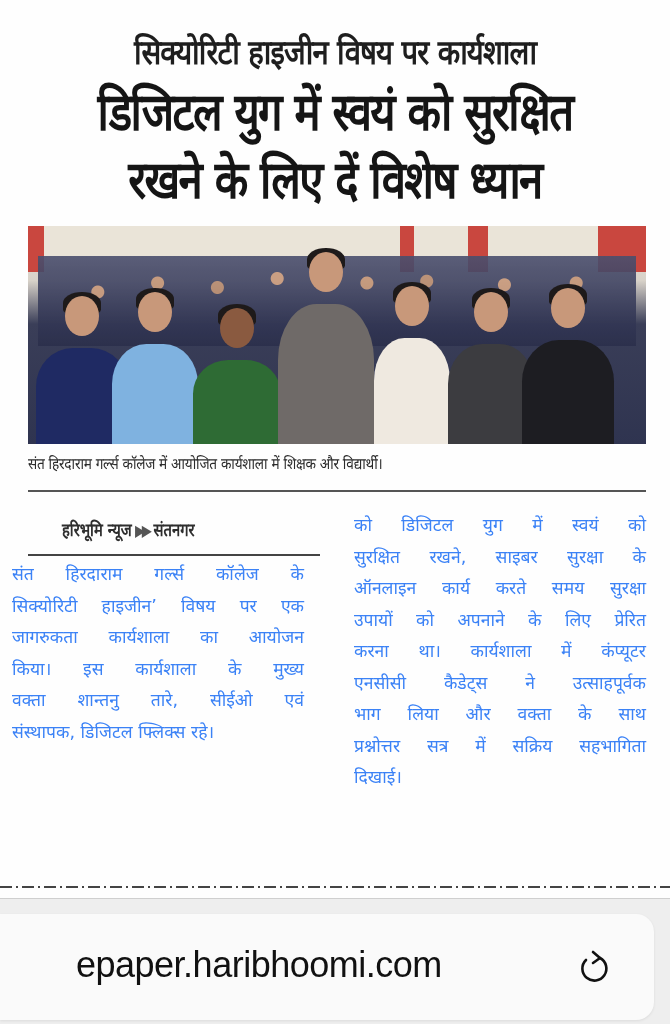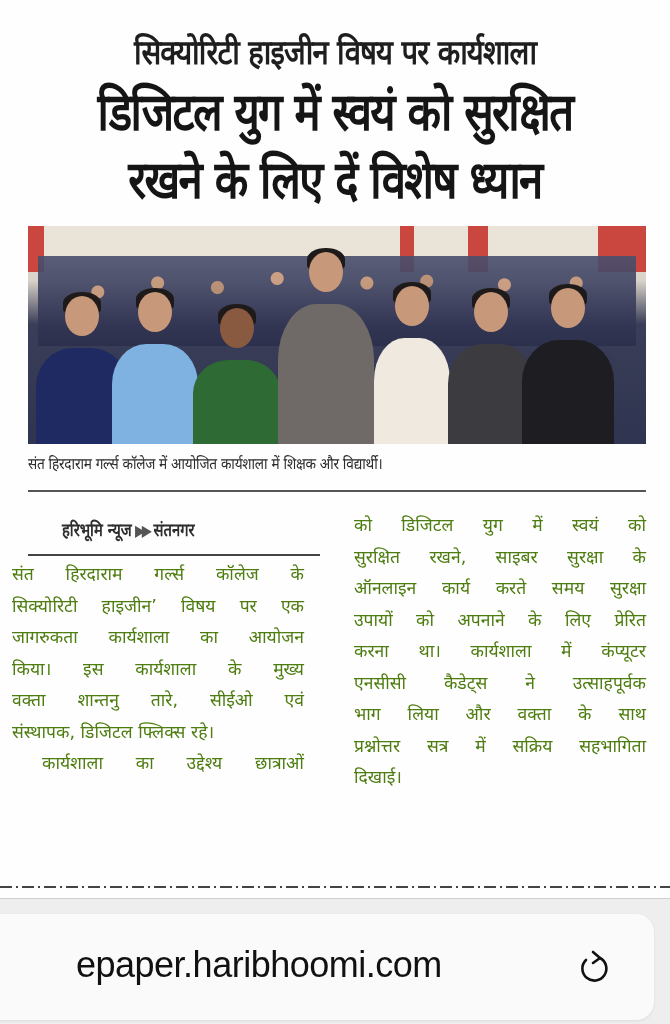--- a/index.html
+++ b/index.html
@@ -65,21 +65,21 @@
       position: absolute; top: 517px; left: 62px;
       font-size: 18px; font-weight: bold; color: #2e2e2e;
       transform: scaleX(0.82); transform-origin: left;
       white-space: nowrap;
     }
     .dateline .arrows { color:#555; font-size:16px; letter-spacing:-4px; margin: 0 6px 0 4px; }
     .dateline-rule {
       position: absolute; top: 554px; left: 28px; width: 292px; height: 2px; background: #444;
     }
     .col {
-      position: absolute; font-size: 17.5px; line-height: 31.5px; color: #4d7c0f;
+      position: absolute; font-size: 17.5px; line-height: 31.5px; color: #3b82f6;
     }
     .col .line {
       display: block; white-space: nowrap; text-align: justify; text-align-last: justify;
       width: 100%;
     }
     .col .line.last { text-align-last: left; }
     .col .line.indent { padding-left: 30px; }
     .col-left { top: 559px; left: 12px; width: 292px; }
     .col-right { top: 510px; left: 354px; width: 292px; }
     .dash-rule {
@@ -162,21 +162,20 @@
   </div>
   <div class="dateline-rule"></div>
 
   <div class="col col-left">
     <span class="line">संत हिरदाराम गर्ल्स कॉलेज के</span>
     <span class="line">सिक्योरिटी हाइजीन’ विषय पर एक</span>
     <span class="line">जागरुकता कार्यशाला का आयोजन</span>
     <span class="line">किया। इस कार्यशाला के मुख्य</span>
     <span class="line">वक्ता शान्तनु तारे, सीईओ एवं</span>
     <span class="line last">संस्थापक, डिजिटल फ्लिक्स रहे।</span>
-    <span class="line indent">कार्यशाला का उद्देश्य छात्राओं</span>
   </div>
 
   <div class="col col-right">
     <span class="line">को डिजिटल युग में स्वयं को</span>
     <span class="line">सुरक्षित रखने, साइबर सुरक्षा के</span>
     <span class="line">ऑनलाइन कार्य करते समय सुरक्षा</span>
     <span class="line">उपायों को अपनाने के लिए प्रेरित</span>
     <span class="line">करना था। कार्यशाला में कंप्यूटर</span>
     <span class="line">एनसीसी कैडेट्स ने उत्साहपूर्वक</span>
     <span class="line">भाग लिया और वक्ता के साथ</span>

